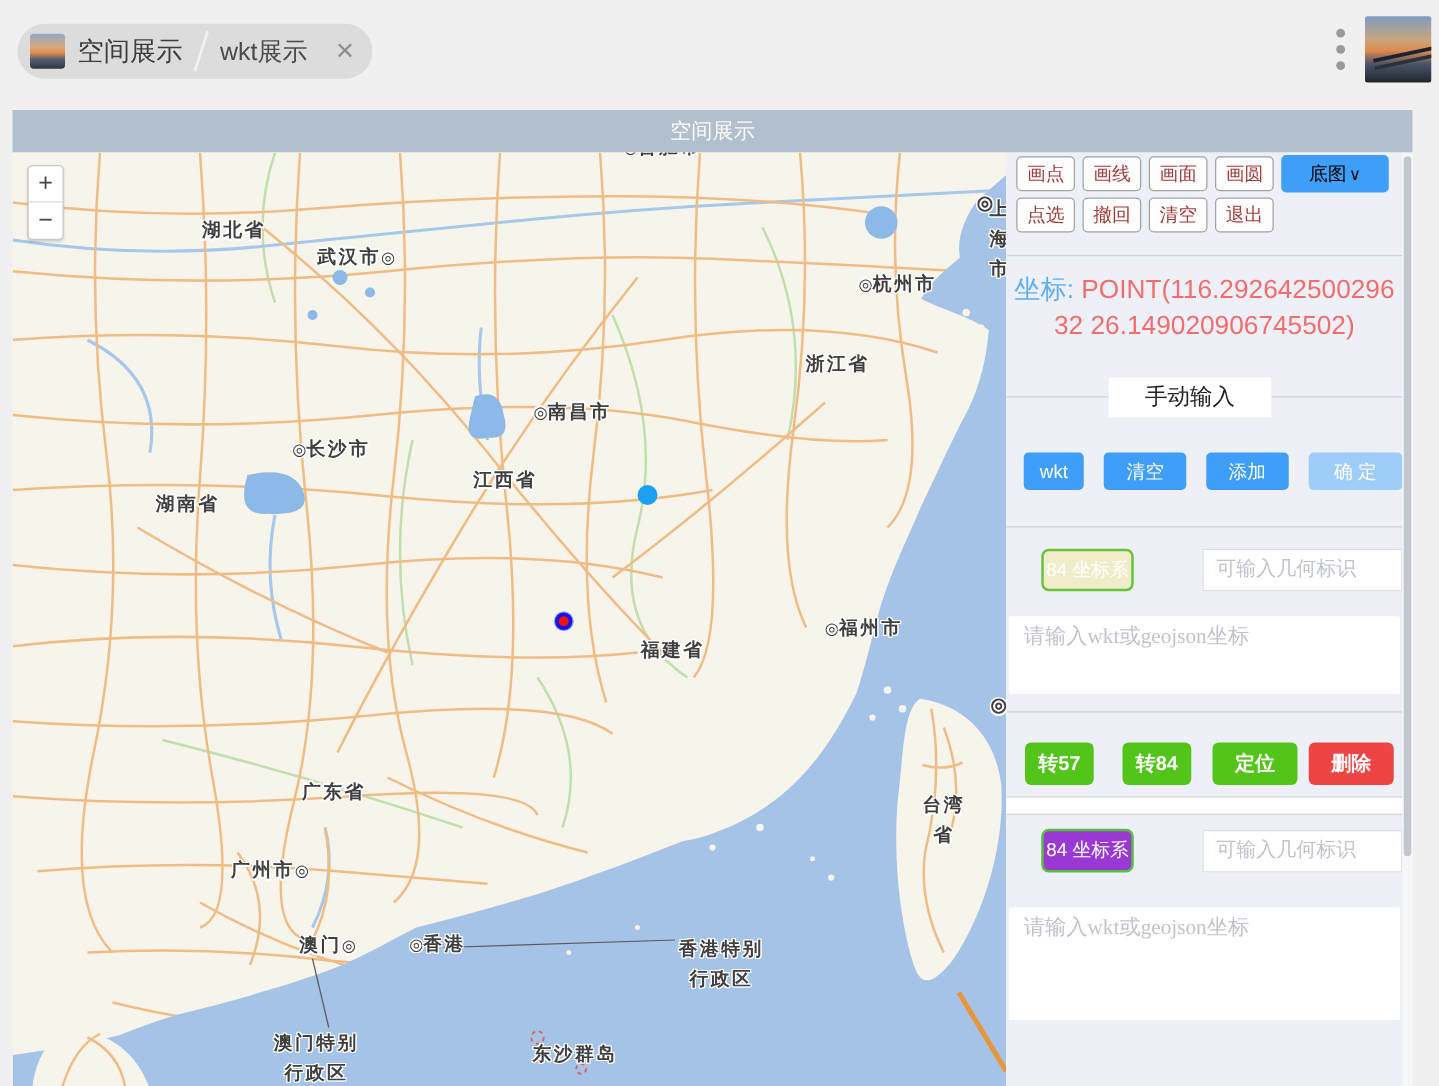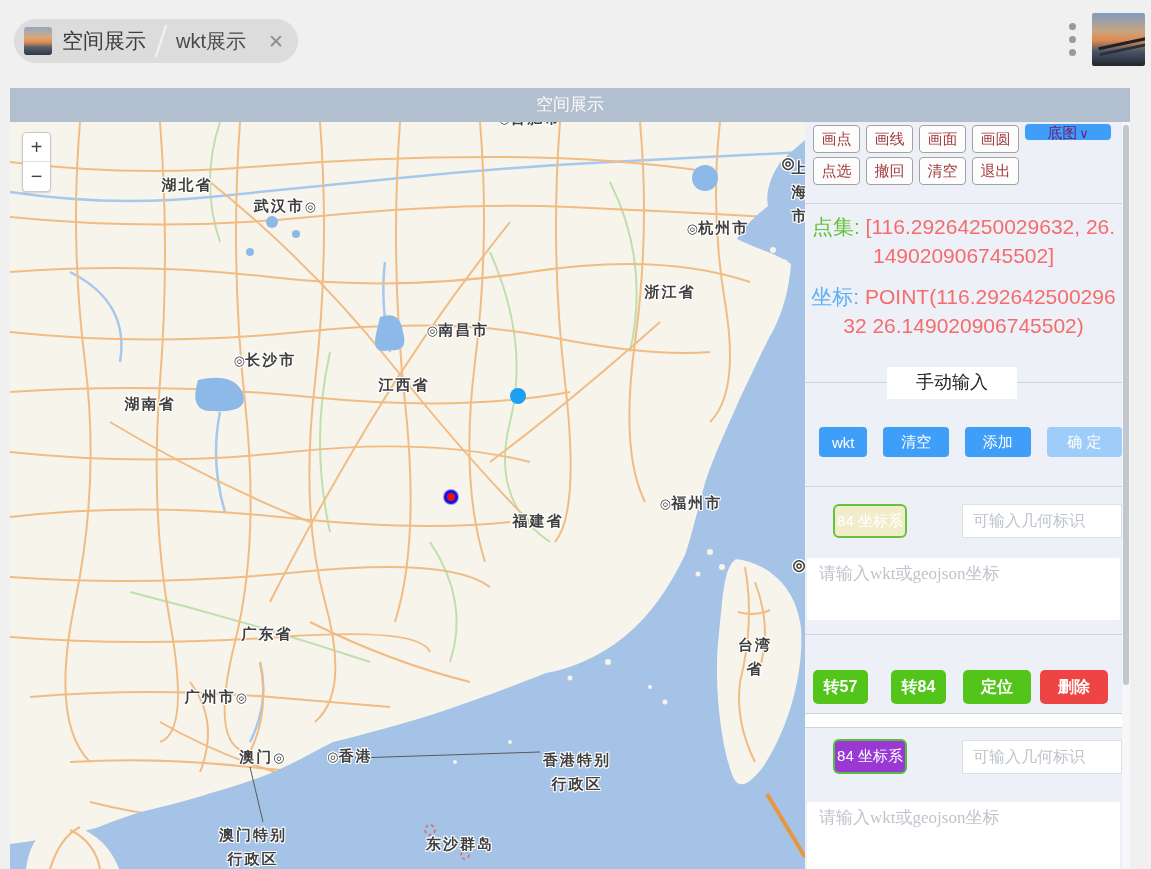--- a/index.html
+++ b/index.html
@@ -49,22 +49,22 @@
   .marker-sel { position:absolute; width:14px; height:14px; border-radius:50%; background:#ee1208;
     border:3px solid #1414e8; transform:translate(-50%,-50%); box-shadow:0 0 0 1px rgba(20,20,232,.4); }
 
   
   .panel { width:317px; height:747px; background:#edf1f7; overflow:hidden; flex:none;
     padding:3px 0 0 0; position:relative; }
   .toolrow { display:flex; gap:6px; margin:0 0 4px 8px; }
   .tbtn { height:28px; min-width:47px; padding:0 7px; background:#fdfdfd; border:1px solid #a2a2a2;
     border-radius:4px; font-size:15px; color:#a23b3b; cursor:pointer;
     font-family:"Liberation Sans",sans-serif; }
-  .basemap-btn { height:16px; width:86px; margin-top:-1px; background:#3f9ef8; border:none;
-    border-radius:4px; color:#701a75; font-size:15px; cursor:pointer; }
+  .basemap-btn { height:30px; width:86px; margin-top:-1px; background:#3f9ef8; border:none;
+    border-radius:4px; color:#000000; font-size:15px; cursor:pointer; }
   .basemap-btn .caret { font-size:13px; margin-left:2px; }
   .hr { border:none; border-top:1px solid #d0d4da; margin:0; }
   .hr1 { margin-top:18px; }
   .result-block { text-align:center; font-size:21px; line-height:29px; word-break:break-all;
     padding:0 6px; }
   .pts { margin-top:8px; }
   .lab-green { color:#67c23a; }
   .lab-blue { color:#5daef5; }
   .val-red { color:#f56c6c; }
   .coordclip { height:66px; overflow:hidden; margin-top:12px; }
@@ -84,21 +84,21 @@
     border-radius:6px; color:#fff; font-size:15px; cursor:pointer; font-family:"Liberation Sans",sans-serif; }
   .geo-input { width:160px; height:34px; margin-left:55px; border:1px solid #dcdfe6; border-radius:0;
     padding:0 10px; font-size:16px; color:#333; background:#fff; outline:none; flex:none;
     font-family:"Liberation Sans",sans-serif; }
   .geo-input::placeholder { color:#bfc4cc; }
   .wkt-area { display:block; width:313px; height:62px; margin:20px 2px 0 2px; border:none;
     border-radius:2px; background:#fff; resize:none; padding:4px 12px; font-size:17px; color:#333;
     outline:none; font-family:Liberation Serif, serif; }
   .wkt-area::placeholder { color:#bfc4cc; }
   .hr3 { margin-top:14px; }
-  .green-row { display:flex; margin:35px 0 0 8px; }
+  .green-row { display:flex; margin:24px 0 0 8px;justify-content:center; }
   .gbtn { height:34px; border:none; border-radius:5px; background:#52c41a; color:#fff; font-size:16px;
     font-weight:bold; cursor:pointer; font-family:"Liberation Sans",sans-serif; }
   .gbtn.g1 { width:55px; margin-right:23px; } .gbtn.g2 { width:55px; margin-right:17px; }
   .gbtn.g3 { width:68px; margin-right:9px; }
   .rbtn { width:68px; height:34px; border:none; border-radius:5px; background:#ef4444; color:#fff;
     font-size:16px; font-weight:bold; cursor:pointer; font-family:"Liberation Sans",sans-serif; }
   .gapband { height:15px; background:#fff; border-top:1px solid #d0d4da; border-bottom:1px solid #d0d4da;
     margin-top:9px; }
   .crs-row2 { margin-top:11px; }
   .wkt-area2 { height:90px; margin-top:28px; }
@@ -294,24 +294,20 @@
         <button class="basemap-btn"><span>底图</span><span class="caret">∨</span></button>
       </div>
       <div class="toolrow">
         <button class="tbtn">点选</button>
         <button class="tbtn">撤回</button>
         <button class="tbtn">清空</button>
         <button class="tbtn">退出</button>
       </div>
       <hr class="hr hr1">
 
-      <div class="result-block pts">
-        <span class="lab-green">点集:</span>
-        <span class="val-red">[116.29264250029632, 26.149020906745502]</span>
-      </div>
       <div class="result-block coordclip">
         <span class="lab-blue">坐标:</span>
         <span class="val-red">POINT(116.29264250029632 26.149020906745502)</span>
       </div>
 
       <div class="legendline">
         <div class="legendbox">手动输入</div>
       </div>
 
       <div class="blue-row">

